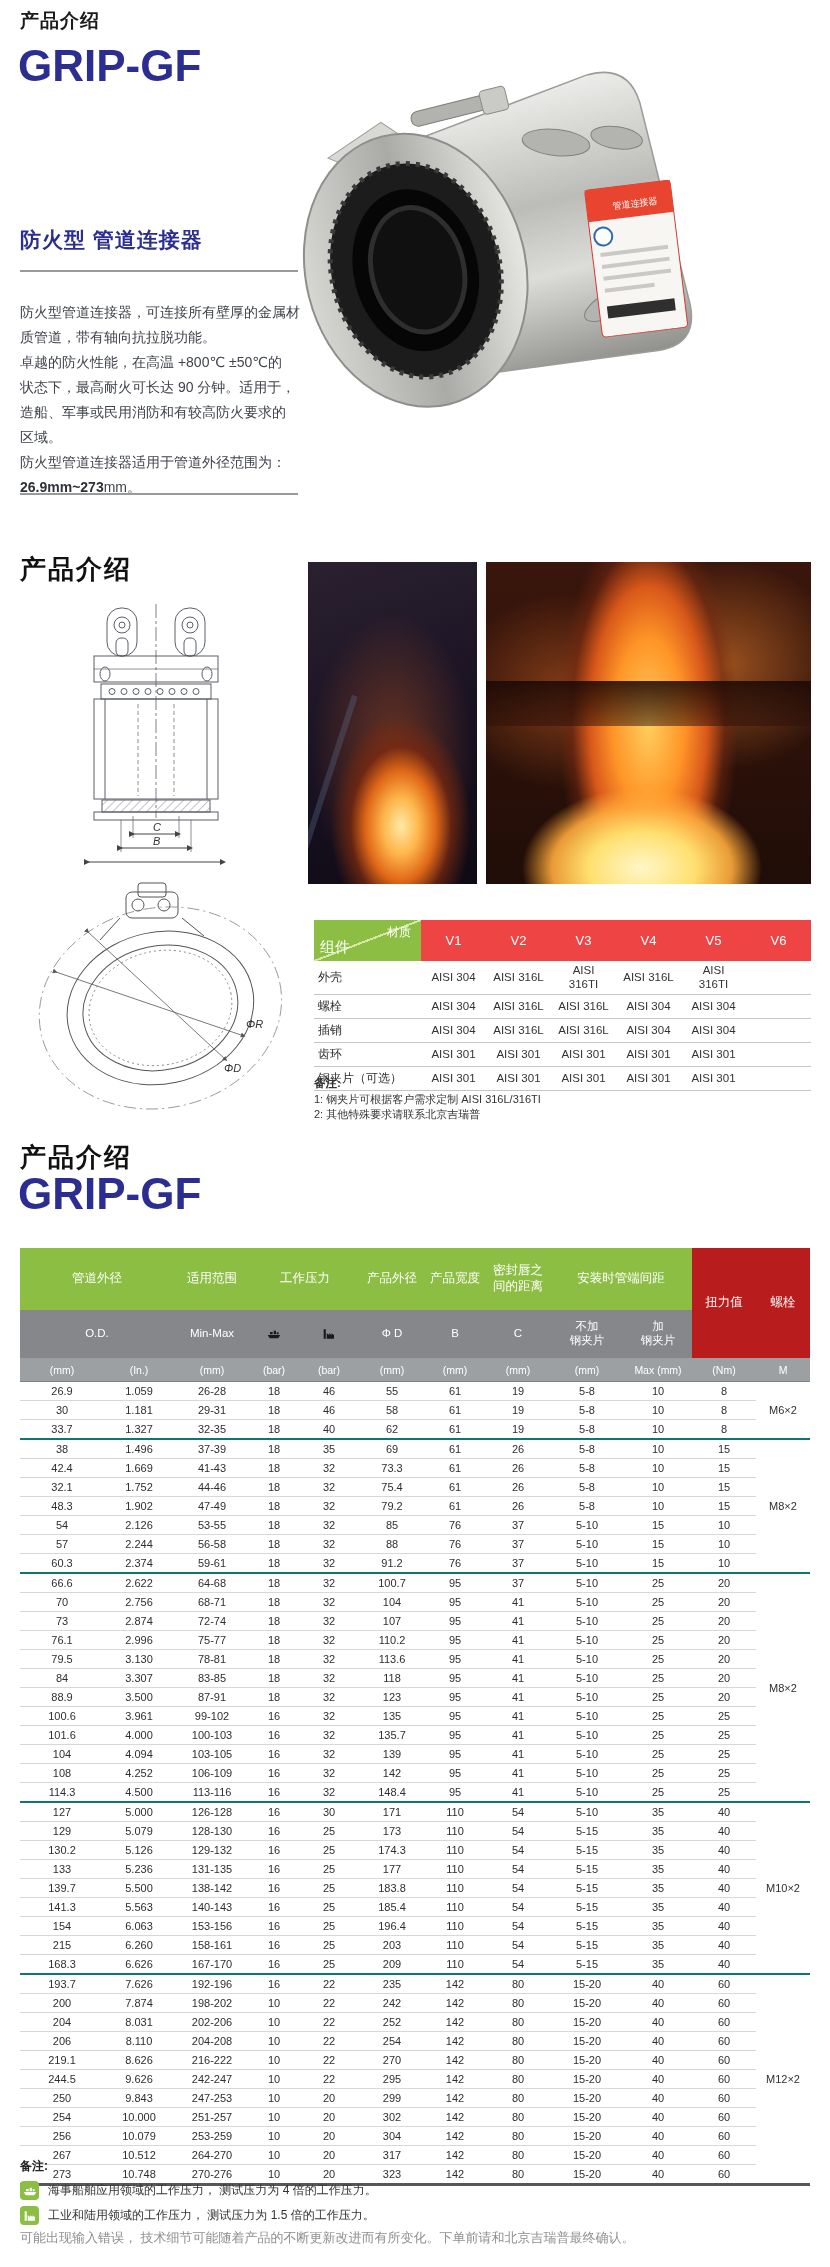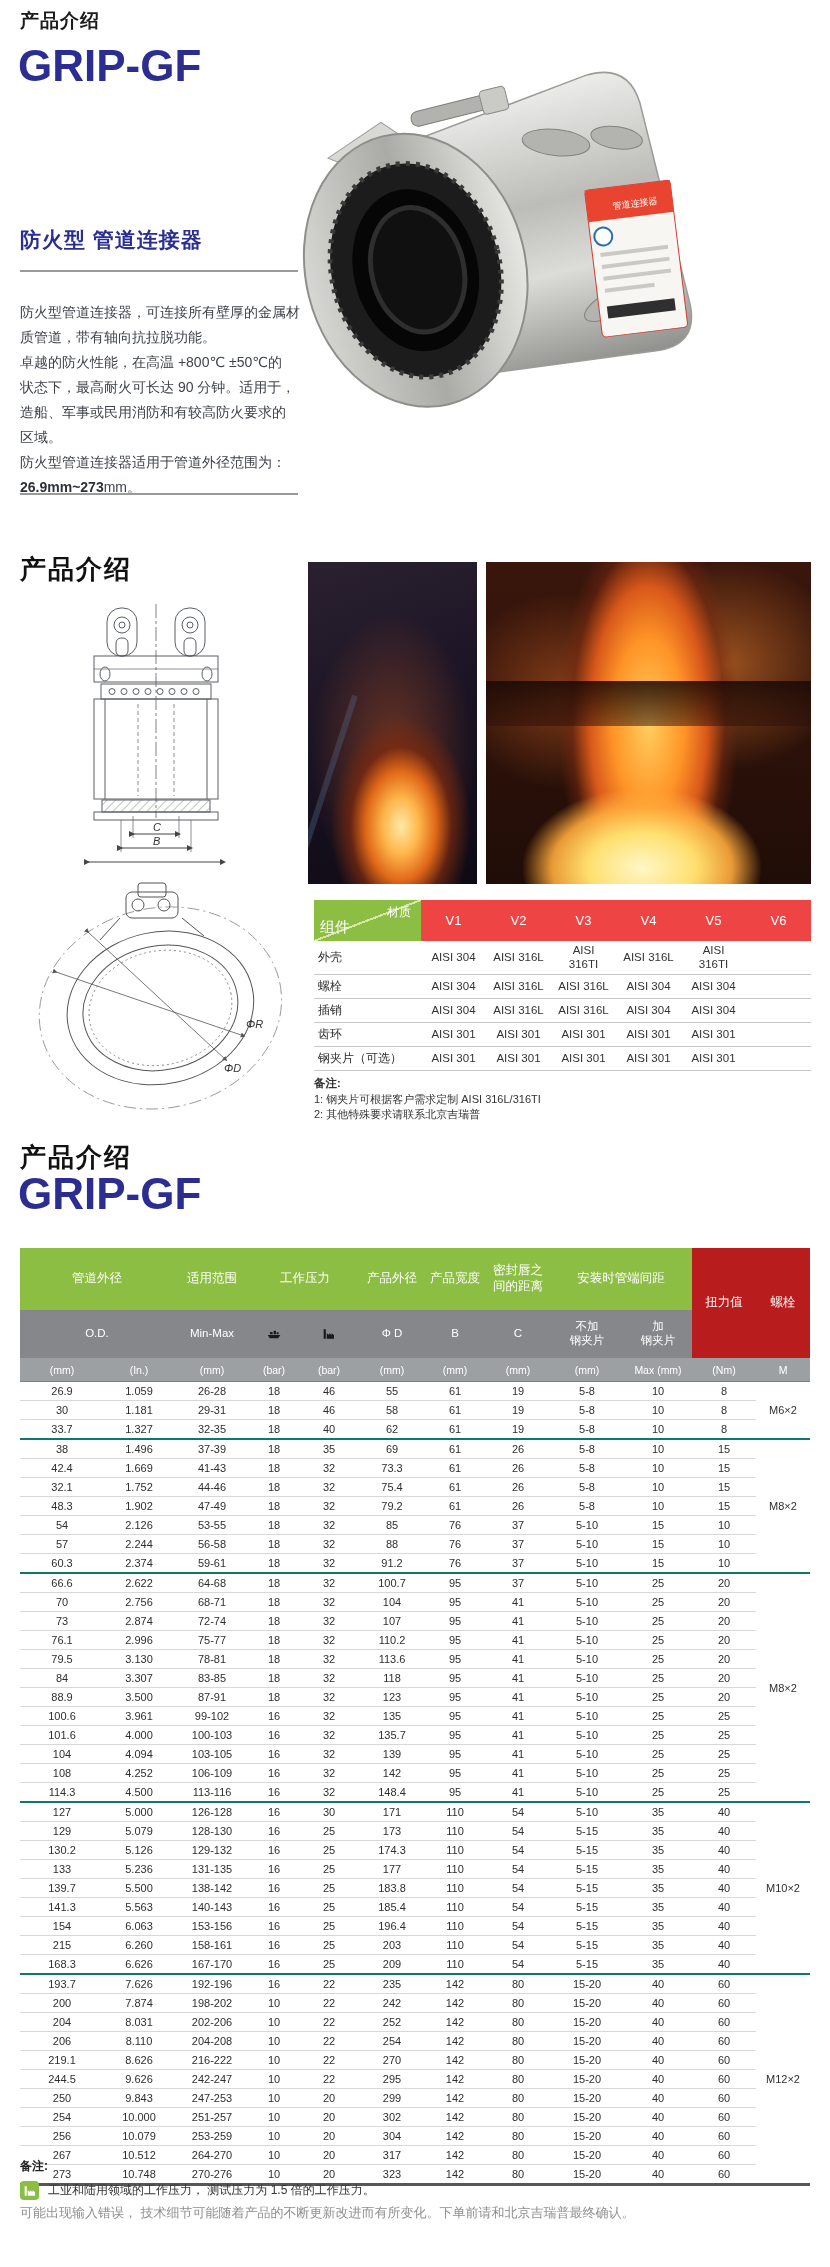--- a/index.html
+++ b/index.html
@@ -38,21 +38,21 @@
     radial-gradient(160px 140px at 24% 40%, rgba(230,110,40,.45), rgba(50,20,12,0) 70%),
     linear-gradient(#3a160c,#200d07);}
   #fire2::after{content:"";position:absolute;left:0;right:0;top:37%;height:14%;background:linear-gradient(rgba(25,8,5,.85),rgba(45,16,9,.5));}
 
   
   #drawFront{left:82px;top:604px;width:148px;height:262px;}
   #drawSide{left:30px;top:876px;width:262px;height:240px;}
   .draw text{fill:#333;font-size:11px;font-style:italic;}
 
   
-  #mt{left:314px;top:900px;width:497px;border-collapse:collapse;table-layout:fixed;}
+  #mt{left:314px;top:920px;width:497px;border-collapse:collapse;table-layout:fixed;}
   #mt th,#mt td{padding:0;font-weight:normal;}
   #mt thead th{background:#ef4444;color:#fff;font-size:13px;height:41px;}
   #mt .mt-corner{position:relative;background:#8cbe44;
     background-image:linear-gradient(to bottom right, rgba(0,0,0,0) calc(50% - 1px), #d5e8a6 calc(50% - 1px), #d5e8a6 calc(50% + 1px), rgba(0,0,0,0) calc(50% + 1px));}
   #mt .mt-corner .ct{position:absolute;top:4px;right:10px;font-size:12px;}
   #mt .mt-corner .cb{position:absolute;bottom:4px;left:6px;font-size:15px;}
   #mt tbody td{font-size:11.5px;color:#333;text-align:center;border-bottom:1px solid #c6c6c6;height:23px;white-space:pre-line;line-height:1.15;}
   #mt tbody tr.first td{height:33px;}
   #mt tbody td.mt-comp{text-align:left;padding-left:4px;font-size:12px;color:#2c2c2c;}
   #mt-notes{left:314px;top:1076px;font-size:11px;color:#333;line-height:15px;}
@@ -915,20 +915,28 @@
       </tr>
     </tbody>
 </table>
 
 <div class="abs" id="footer">
   <div class="nt">备注:</div>
   <div id="legend">
       <div class="legend-row">
         <span class="legend-icon">
           <svg viewBox="0 0 24 24" width="16" height="16">
+            <path fill="currentColor" d="M2.5 13.5h19l-3.2 4.8H5.7L2.5 13.5zM6 12.5V9h4v3.5H6zm5.5 0V7H15v5.5h-3.5zm4.5 0V9.5h3v3h-3z"></path>
+          </svg>
+        </span>
+        <span class="legend-text">海事船舶应用领域的工作压力， 测试压力为 4 倍的工作压力。</span>
+      </div>
+      <div class="legend-row">
+        <span class="legend-icon">
+          <svg viewBox="0 0 24 24" width="16" height="16">
             <path fill="currentColor" d="M4 19V5h3.2v14H4zm4.6 0v-8.2l3.6 2.7v-2.7l3.6 2.7v-2.7l3.7 2.7V19H8.6z"></path>
           </svg>
         </span>
         <span class="legend-text">工业和陆用领域的工作压力， 测试压力为 1.5 倍的工作压力。</span>
       </div>
     </div>
   <div id="fineprint">可能出现输入错误， 技术细节可能随着产品的不断更新改进而有所变化。下单前请和北京吉瑞普最终确认。</div>
 </div>
 
 </body></html>

